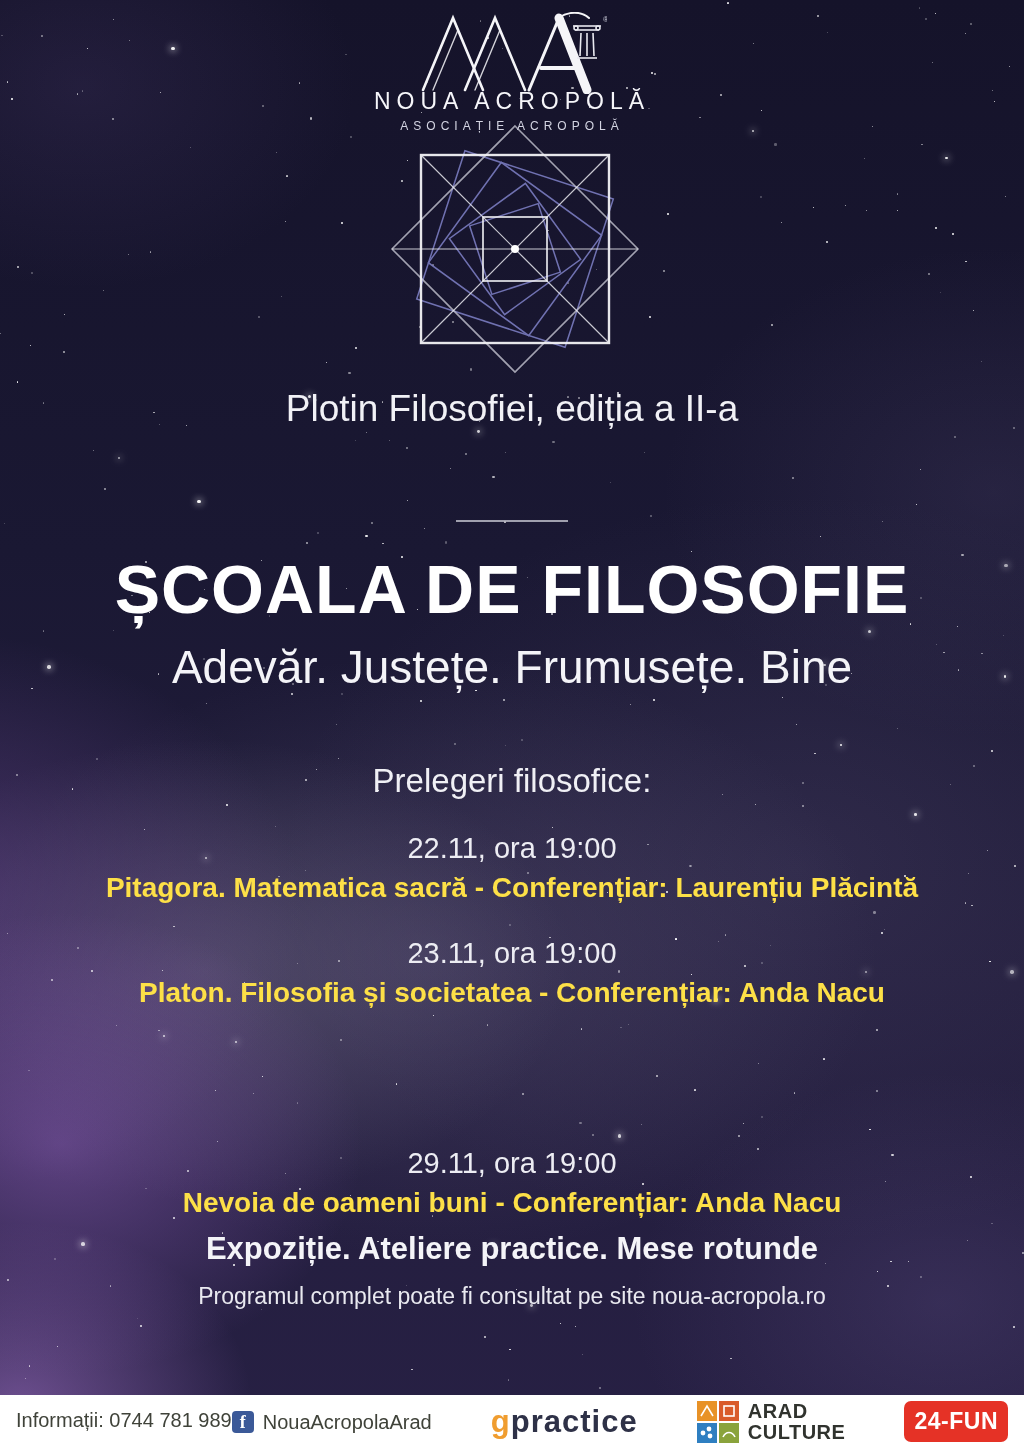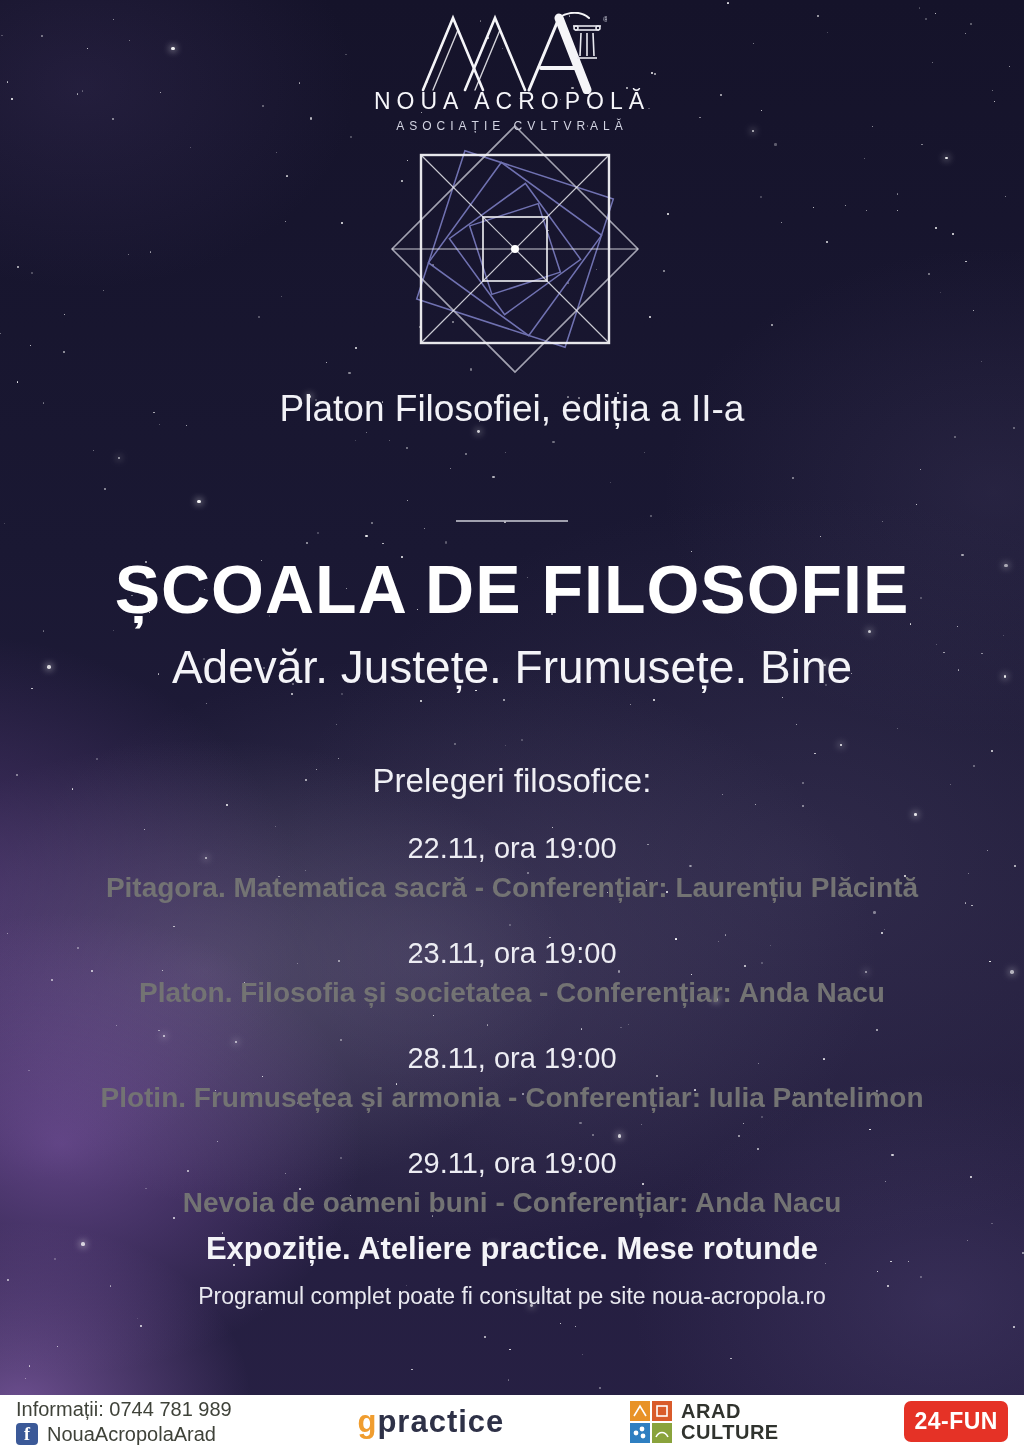--- a/index.html
+++ b/index.html
@@ -41,33 +41,33 @@
   .daterange{top:437px;font-size:56px;color:#fbfbfd;}
   .daterange .b{font-weight:bold;}
   .divider{position:absolute;left:456px;top:520px;width:112px;height:2px;background:#b9b9c4;opacity:.85;}
   .maintitle{top:550px;font-size:68px;font-weight:bold;letter-spacing:1px;color:#fff;}
   .subtitle{top:640px;font-size:46px;color:#f4f4f8;}
 
   
   .section-heading{top:762px;font-size:33px;color:#f0f0f5;}
   .lecture{position:absolute;left:0;right:0;text-align:center;}
   .lec-date{font-size:29px;color:#ededf3;}
-  .lec-desc{font-size:28px;font-weight:bold;margin-top:7px;color:#737373;}
+  .lec-desc{font-size:28px;font-weight:bold;margin-top:7px;color:#fde047;}
   .extras{top:1231px;font-size:31px;font-weight:bold;}
   .program-note{top:1283px;font-size:23px;color:#e9e9f0;}
   .location{top:1344px;font-size:27px;color:#f2f2f7;}
   .location .b{font-weight:bold;}
 
   
   .footer{
     position:absolute;left:0;right:0;top:1395px;height:53px;background:#ffffff;
     display:flex;align-items:center;justify-content:space-between;
     padding:0 16px;box-sizing:border-box;color:#3f4239;
   }
-  .info-block{display:flex;flex-direction:column;justify-content:center;line-height:1.12;}
+  .info-block{display:flex;flex-direction:row;justify-content:center;line-height:1.12;}
   .info-phone{font-size:20px;}
   .info-fb{display:flex;align-items:center;gap:9px;font-size:20px;margin-top:2px;}
   .fb-icon{width:22px;height:22px;border-radius:4px;background:#3b5998;color:#fff;
     display:flex;align-items:center;justify-content:center;
     font-family:"Liberation Serif",serif;font-weight:bold;font-size:18px;line-height:1;}
   .romania{position:relative;width:160px;height:48px;color:#3aa435;
     font-family:"DejaVu Serif",serif;font-style:italic;font-weight:bold;}
   .ro-l1{position:absolute;left:4px;top:2px;font-size:21px;letter-spacing:1px;}
   .ro-l2{position:absolute;left:34px;top:24px;font-size:21px;letter-spacing:1px;}
   .ro-suffix{position:absolute;left:128px;top:30px;font-size:13px;color:#56b54a;}
@@ -471,21 +471,21 @@
           <path d="M158,18 L182,18"></path>
           <circle cx="159" cy="16" r="2"></circle>
           <circle cx="181" cy="16" r="2"></circle>
           <path d="M164,21 L163,44 M170,21 L170,44 M176,21 L177,44"></path>
           <path d="M160,46 L180,46"></path>
         </g>
         <text x="186" y="10" font-size="8" fill="#cfd0dd">®</text>
       </svg>
     </div>
     <div class="cline brand-name">NOUA ACROPOLĂ</div>
-    <div class="cline brand-tagline">ASOCIAȚIE CVLTVRALĂ</div>
+    <div class="cline brand-tagline">ASOCIAȚIE ACROPOLĂ</div>
 
     <svg class="geometry" width="250" height="250" viewBox="0 0 250 250">
       <g fill="none">
 
         <g stroke="#7a7cc0" stroke-width="1.5" opacity="0.9">
           <rect x="47" y="47" width="156" height="156" transform="rotate(18 125 125)"></rect>
           <rect x="63" y="63" width="124" height="124" transform="rotate(36 125 125)"></rect>
           <rect x="78" y="78" width="94" height="94" transform="rotate(54 125 125)"></rect>
           <rect x="89" y="89" width="72" height="72" transform="rotate(72 125 125)"></rect>
         </g>
@@ -498,38 +498,34 @@
           <path d="M31,31 L219,219"></path>
           <path d="M219,31 L31,219"></path>
           <path d="M2,125 L248,125"></path>
         </g>
 
         <rect x="93" y="93" width="64" height="64" stroke="#f2f2f6" stroke-width="1.6"></rect>
         <circle cx="125" cy="125" r="4" fill="#ffffff"></circle>
       </g>
     </svg>
 
-    <div class="cline series">Platon Filosofiei, ediția a II-a</div>
+    <div class="cline series">Plotin Filosofiei, ediția a II-a</div>
     <div class="divider"></div>
     <div class="cline maintitle">ȘCOALA DE FILOSOFIE</div>
     <div class="cline subtitle">Adevăr. Justețe. Frumusețe. Bine</div>
 
     <div class="cline section-heading">Prelegeri filosofice:</div>
 
     <div class="lecture" style="top:832px">
       <div class="lec-date">22.11, ora 19:00</div>
       <div class="lec-desc">Pitagora. Matematica sacră - Conferențiar: Laurențiu Plăcintă</div>
     </div>
     <div class="lecture" style="top:937px">
       <div class="lec-date">23.11, ora 19:00</div>
       <div class="lec-desc">Platon. Filosofia și societatea - Conferențiar: Anda Nacu</div>
-    </div>
-    <div class="lecture" style="top:1042px">
-      <div class="lec-date">28.11, ora 19:00</div>
-      <div class="lec-desc">Plotin. Frumusețea și armonia - Conferențiar: Iulia Pantelimon</div>
     </div>
     <div class="lecture" style="top:1147px">
       <div class="lec-date">29.11, ora 19:00</div>
       <div class="lec-desc">Nevoia de oameni buni - Conferențiar: Anda Nacu</div>
     </div>
 
     <div class="cline extras">Expoziție. Ateliere practice. Mese rotunde</div>
     <div class="cline program-note">Programul complet poate fi consultat pe site noua-acropola.ro</div>
   </div>
 

